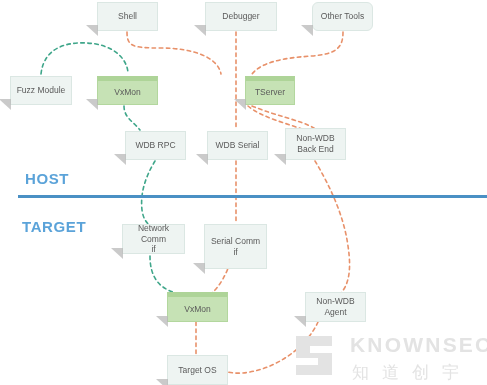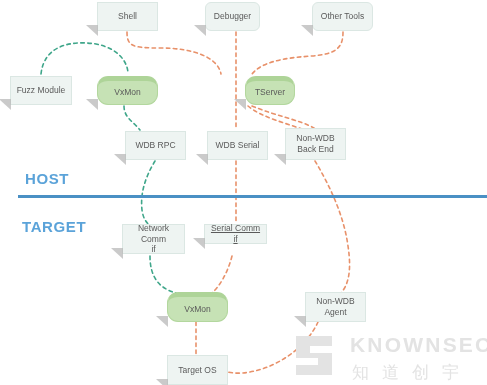--- a/index.html
+++ b/index.html
@@ -70,21 +70,20 @@
     padding: 2px 3px;
   }
   .node.plain {
     background: #eef4f2;
     border-color: #dbe7e3;
   }
   .node.green {
     background: #c6e2b5;
     border-color: #b3d79e;
     border-top: 5px solid #aed498;
-    border-radius: 11px;
   }
   
   .node::before {
     content: "";
     position: absolute;
     left: -12px;
     bottom: -6px;
     width: 0;
     height: 0;
     border-left: 12px solid transparent;
@@ -132,21 +131,21 @@
   </svg>
 
   <div class="band-label" id="label-host">HOST</div>
   <div class="divider"></div>
   <div class="band-label" id="label-target">TARGET</div>
 
   <div id="node-layer">
       <div class="node plain" style="left: 97px; top: 2px; width: 61px; height: 29px;">
         <span class="node-label">Shell</span>
       </div>
-      <div class="node plain" style="left: 205px; top: 2px; width: 55px; height: 29px; border-radius: 6px;">
+      <div class="node plain" style="left: 205px; top: 2px; width: 72px; height: 29px;">
         <span class="node-label">Debugger</span>
       </div>
       <div class="node plain" style="left: 312px; top: 2px; width: 61px; height: 29px; border-radius: 6px;">
         <span class="node-label">Other Tools</span>
       </div>
       <div class="node plain" style="left: 10px; top: 76px; width: 62px; height: 29px;">
         <span class="node-label">Fuzz  Module</span>
       </div>
       <div class="node green" style="left: 97px; top: 76px; width: 61px; height: 29px;">
         <span class="node-label">VxMon</span>
@@ -159,21 +158,21 @@
       </div>
       <div class="node plain" style="left: 207px; top: 131px; width: 61px; height: 29px;">
         <span class="node-label">WDB Serial</span>
       </div>
       <div class="node plain" style="left: 285px; top: 128px; width: 61px; height: 32px;">
         <span class="node-label">Non-WDB<br>Back End</span>
       </div>
       <div class="node plain" style="left: 122px; top: 224px; width: 63px; height: 30px;">
         <span class="node-label">Network Comm<br>if</span>
       </div>
-      <div class="node plain" style="left: 204px; top: 224px; width: 63px; height: 20px; text-decoration: underline;">
+      <div class="node plain" style="left: 204px; top: 224px; width: 63px; height: 45px;">
         <span class="node-label">Serial Comm if</span>
       </div>
       <div class="node green" style="left: 167px; top: 292px; width: 61px; height: 30px;">
         <span class="node-label">VxMon</span>
       </div>
       <div class="node plain" style="left: 305px; top: 292px; width: 61px; height: 30px;">
         <span class="node-label">Non-WDB<br>Agent</span>
       </div>
       <div class="node plain" style="left: 167px; top: 355px; width: 61px; height: 30px;">
         <span class="node-label">Target OS</span>

